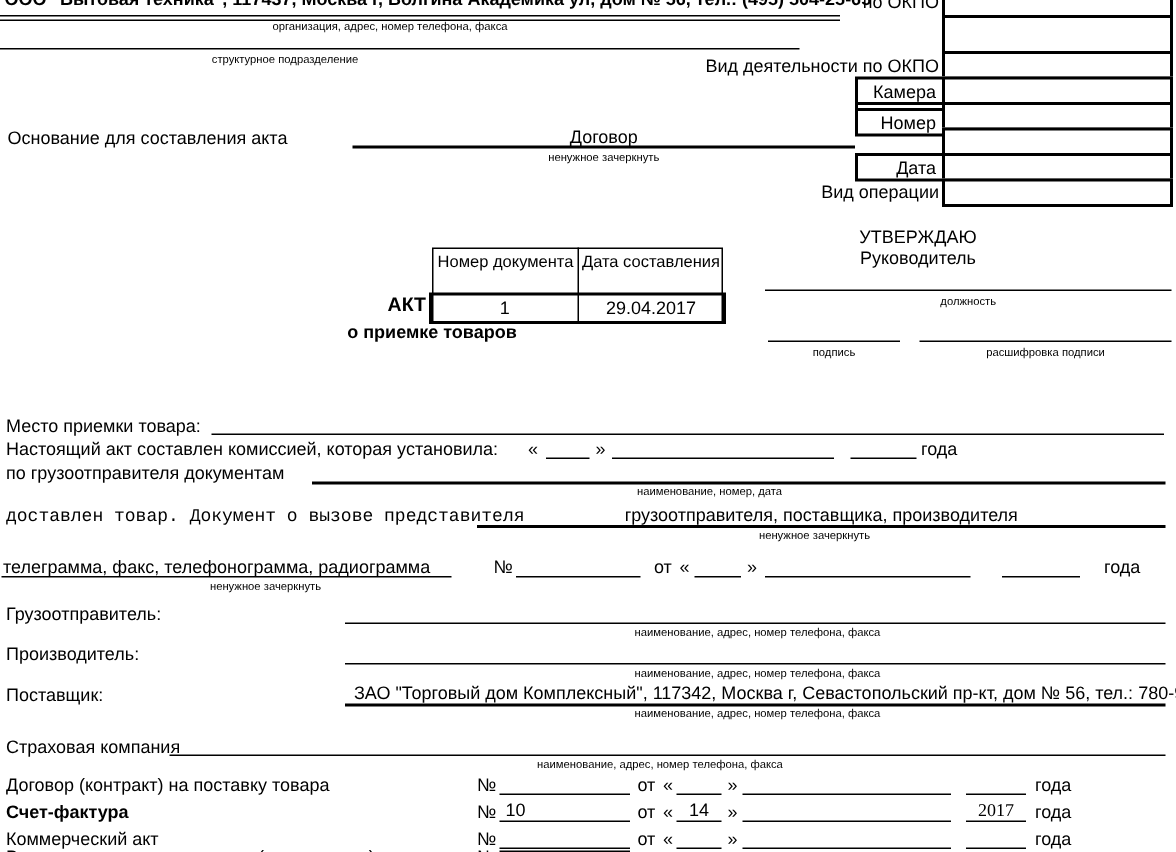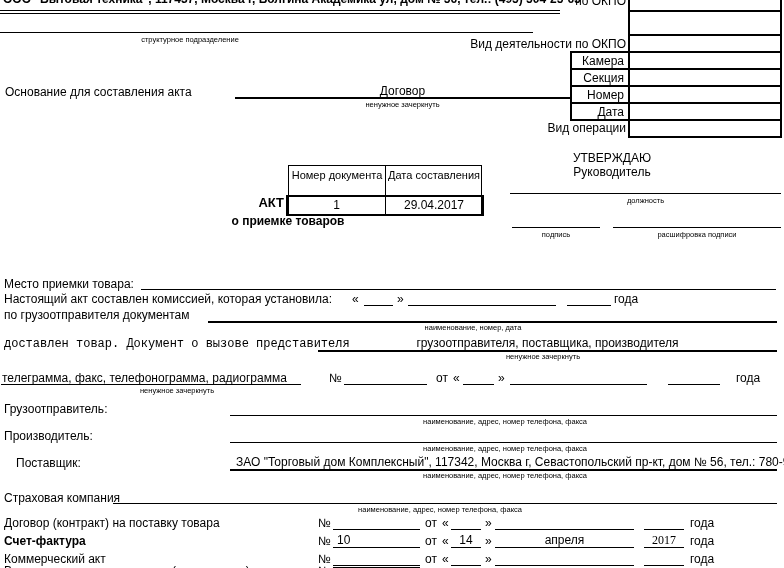--- a/index.html
+++ b/index.html
@@ -18,38 +18,39 @@
   .dbl{position:absolute;height:2px;border-top:1.5px solid #000;border-bottom:1px solid #000;}
   .thin{position:absolute;border-bottom:1px solid #000;}
 </style>
 </head>
 <body>
 
 <div class="page">
 
   <div class="t b" style="top:-7px;left:3px;">ООО "Бытовая техника", 117437, Москва г, Волгина Академика ул, дом № 56, тел.: (495) 504-25-65</div>
   <div class="dbl" style="top:10px;left:0;width:560px;"></div>
+  <div class="c" style="top:14px;left:30px;width:460px;">организация, адрес, номер телефона, факса</div>
 
   <div class="thin" style="top:32px;left:0;width:533px;"></div>
   <div class="c" style="top:36px;left:0px;width:380px;">структурное подразделение</div>
 
   <div class="t" style="top:-5px;left:470px;width:156px;">
     <span class="r" style="display:block;">по ОКПО</span>
   </div>
   <div class="bx" style="top:-12px;left:628px;width:154px;height:24px;"></div>
   <div class="bx" style="top:10px;left:628px;width:154px;height:26px;"></div>
 
   <div class="t" style="top:38px;left:470px;width:156px;text-align:right;">Вид деятельности по ОКПО</div>
   <div class="bx" style="top:34px;left:628px;width:154px;height:19px;"></div>
 
   <div class="cell-lbl" style="top:51px;left:570px;width:60px;height:19px;">Камера</div>
   <div class="bx" style="top:51px;left:628px;width:154px;height:19px;"></div>
   <div class="cell-lbl" style="top:68px;left:570px;width:60px;height:19px;">Секция</div>
   <div class="bx" style="top:68px;left:628px;width:154px;height:19px;"></div>
-  <div class="cell-lbl" style="top:85px;left:570px;width:60px;height:19px;">Номер</div>
+  <div class="cell-lbl" style="top:72px;left:570px;width:60px;height:19px;">Номер</div>
   <div class="bx" style="top:85px;left:628px;width:154px;height:19px;"></div>
   <div class="cell-lbl" style="top:102px;left:570px;width:60px;height:19px;">Дата</div>
   <div class="bx" style="top:102px;left:628px;width:154px;height:19px;"></div>
 
   <div class="t" style="top:122px;left:470px;width:156px;text-align:right;">Вид операции</div>
   <div class="bx" style="top:119px;left:628px;width:154px;height:19px;"></div>
 
   <div class="t" style="top:86px;left:5px;">Основание для составления акта</div>
   <div class="t ctr" style="top:85px;left:235px;width:335px;">Договор</div>
   <div class="fld2" style="top:84px;left:235px;width:335px;height:13px;"></div>
@@ -109,21 +110,21 @@
   <div class="t" style="top:372px;left:736px;">года</div>
 
   <div class="t" style="top:403px;left:4px;">Грузоотправитель:</div>
   <div class="fld" style="top:402px;left:230px;width:547px;height:13px;"></div>
   <div class="c" style="top:418px;left:405px;width:200px;">наименование, адрес, номер телефона, факса</div>
 
   <div class="t" style="top:430px;left:4px;">Производитель:</div>
   <div class="fld" style="top:429px;left:230px;width:547px;height:13px;"></div>
   <div class="c" style="top:445px;left:405px;width:200px;">наименование, адрес, номер телефона, факса</div>
 
-  <div class="t" style="top:457px;left:16px;">Поставщик:</div>
+  <div class="t" style="top:457px;left:4px;">Поставщик:</div>
   <div class="t" style="top:456px;left:236px;">ЗАО "Торговый дом Комплексный", 117342, Москва г, Севастопольский пр-кт, дом № 56, тел.: 780-90-90</div>
   <div class="fld2" style="top:455px;left:230px;width:547px;height:14px;"></div>
   <div class="c" style="top:472px;left:405px;width:200px;">наименование, адрес, номер телефона, факса</div>
 
   <div class="t" style="top:492px;left:4px;">Страховая компания</div>
   <div class="fld" style="top:490px;left:113px;width:664px;height:13px;"></div>
   <div class="c" style="top:506px;left:340px;width:200px;">наименование, адрес, номер телефона, факса</div>
 
   <div class="t" style="top:517px;left:4px;">Договор (контракт) на поставку товара</div>
   <div class="t" style="top:517px;left:318px;">№</div>
@@ -138,21 +139,20 @@
 
   <div class="t" style="top:535px;left:4px;font-weight:bold;">Счет-фактура</div>
   <div class="t" style="top:535px;left:318px;">№</div>
   <div class="t" style="top:534px;left:337px;">10</div>
   <div class="fld" style="top:534px;left:333px;width:87px;height:13px;"></div>
   <div class="t" style="top:535px;left:425px;">от</div>
   <div class="t" style="top:535px;left:442px;">«</div>
   <div class="t ctr" style="top:534px;left:451px;width:30px;">14</div>
   <div class="fld" style="top:534px;left:451px;width:30px;height:13px;"></div>
   <div class="t" style="top:535px;left:485px;">»</div>
-  <div class="t ctr" style="top:534px;left:495px;width:139px;">апреля</div>
   <div class="fld" style="top:534px;left:495px;width:139px;height:13px;"></div>
   <div class="t ctr" style="top:534px;left:644px;width:40px;font-family:Liberation Serif, serif;">2017</div>
   <div class="fld" style="top:534px;left:644px;width:40px;height:13px;"></div>
   <div class="t" style="top:535px;left:690px;">года</div>
 
   <div class="t" style="top:553px;left:4px;">Коммерческий акт</div>
   <div class="t" style="top:553px;left:318px;">№</div>
   <div class="fld" style="top:552px;left:333px;width:87px;height:13px;"></div>
   <div class="t" style="top:553px;left:425px;">от</div>
   <div class="t" style="top:553px;left:442px;">«</div>

